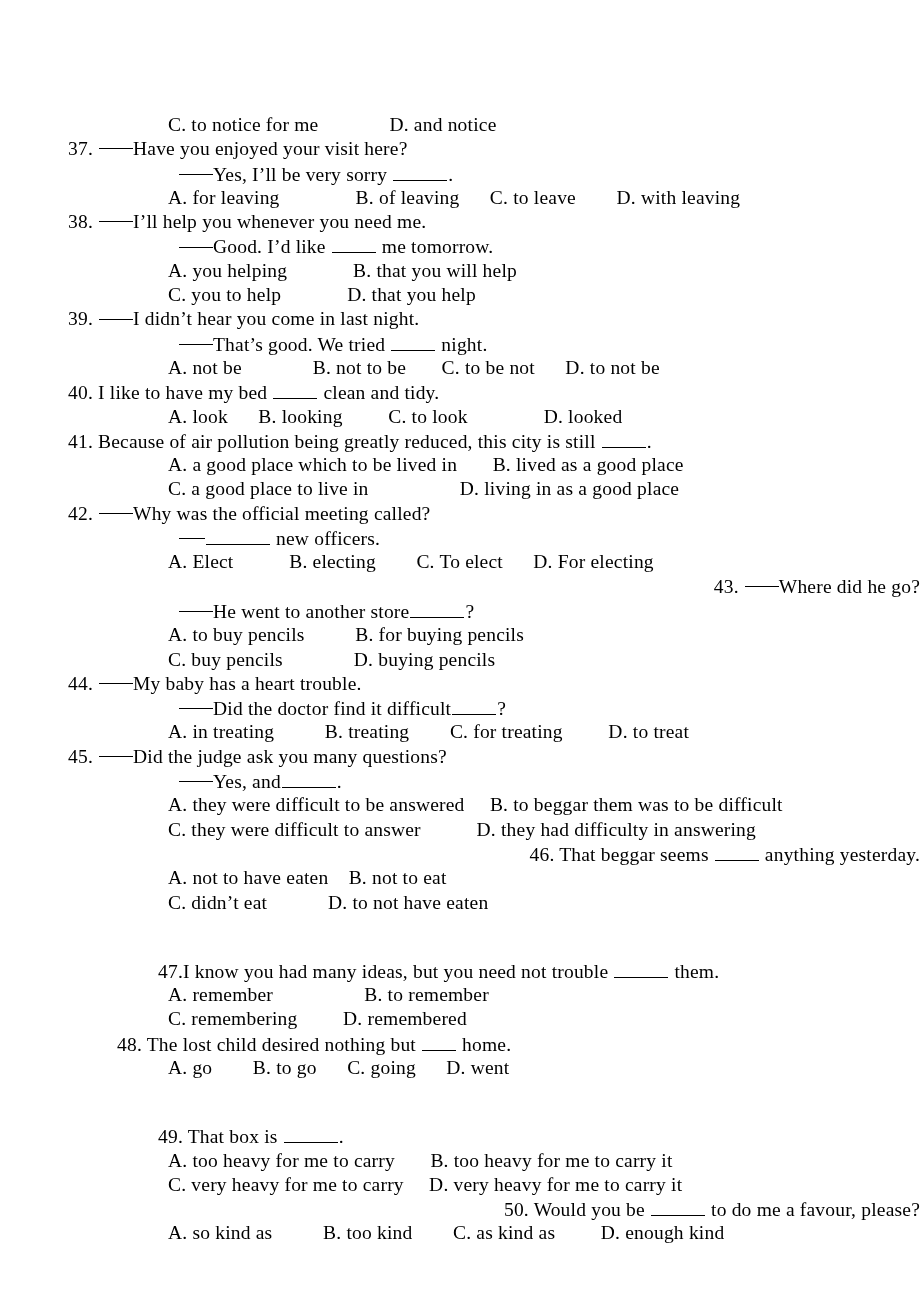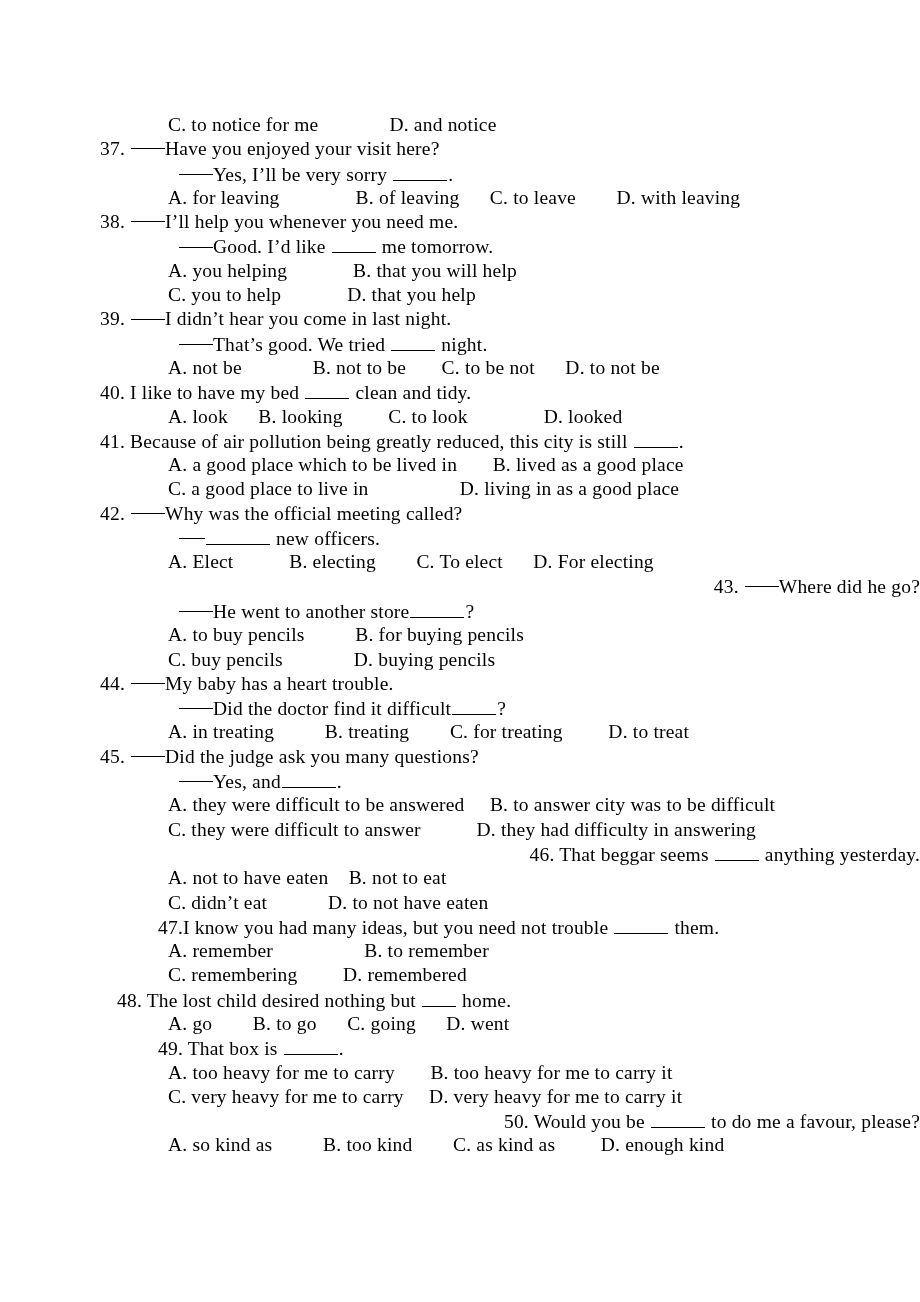--- a/index.html
+++ b/index.html
@@ -31,23 +31,23 @@
   }
   .line {
     height: 24.3px;
     line-height: 24.3px;
     font-size: 19.5px;
     white-space: pre;
     letter-spacing: 0.01em;
   }
   
   .ind-a { padding-left: 117px; }  
-  .ind-b { padding-left: 100px; }  
+  .ind-b { padding-left: 68px; }  
   .ind-c { padding-left: 152px; text-align: right; }  
-  .ind-d { padding-left: 158px; }  
+  .ind-d { padding-left: 158px; margin-top: 44px; }  
   .ind-opt { padding-left: 168px; } 
   .ind-reply { padding-left: 178px; font-family: Liberation Serif, serif; } 
 
   
   .blank {
     display: inline-block;
     border-bottom: 1.6px solid #000;
     height: 0.92em;
     vertical-align: baseline;
     margin: 0 1px;
@@ -93,21 +93,21 @@
       <div class="line ind-opt"><span>A. Elect           B. electing        C. To elect      D. For electing</span></div>
       <div class="line ind-c"><span>43. </span><span class="dash"></span><span>Where did he go?</span></div>
       <div class="line ind-reply"><span class="dash"></span><span>He went to another store</span><span class="blank w-lg"></span><span>?</span></div>
       <div class="line ind-opt"><span>A. to buy pencils          B. for buying pencils</span></div>
       <div class="line ind-opt"><span>C. buy pencils              D. buying pencils</span></div>
       <div class="line ind-b"><span>44. </span><span class="dash"></span><span>My baby has a heart trouble.</span></div>
       <div class="line ind-reply"><span class="dash"></span><span>Did the doctor find it difficult</span><span class="blank w-md"></span><span>?</span></div>
       <div class="line ind-opt"><span>A. in treating          B. treating        C. for treating         D. to treat</span></div>
       <div class="line ind-b"><span>45. </span><span class="dash"></span><span>Did the judge ask you many questions?</span></div>
       <div class="line ind-reply"><span class="dash"></span><span>Yes, and</span><span class="blank w-lg"></span><span>.</span></div>
-      <div class="line ind-opt"><span>A. they were difficult to be answered     B. to answer city was to be difficult</span></div>
+      <div class="line ind-opt"><span>A. they were difficult to be answered     B. to beggar them was to be difficult</span></div>
       <div class="line ind-opt"><span>C. they were difficult to answer           D. they had difficulty in answering</span></div>
       <div class="line ind-c"><span>46. That beggar seems </span><span class="blank w-md"></span><span> anything yesterday.</span></div>
       <div class="line ind-opt"><span>A. not to have eaten    B. not to eat</span></div>
       <div class="line ind-opt"><span>C. didn’t eat            D. to not have eaten</span></div>
       <div class="line ind-d"><span>47.I know you had many ideas, but you need not trouble </span><span class="blank w-lg"></span><span> them.</span></div>
       <div class="line ind-opt"><span>A. remember                  B. to remember</span></div>
       <div class="line ind-opt"><span>C. remembering         D. remembered</span></div>
       <div class="line ind-a"><span>48. The lost child desired nothing but </span><span class="blank w-sm"></span><span> home.</span></div>
       <div class="line ind-opt"><span>A. go        B. to go      C. going      D. went</span></div>
       <div class="line ind-d"><span>49. That box is </span><span class="blank w-lg"></span><span>.</span></div>

